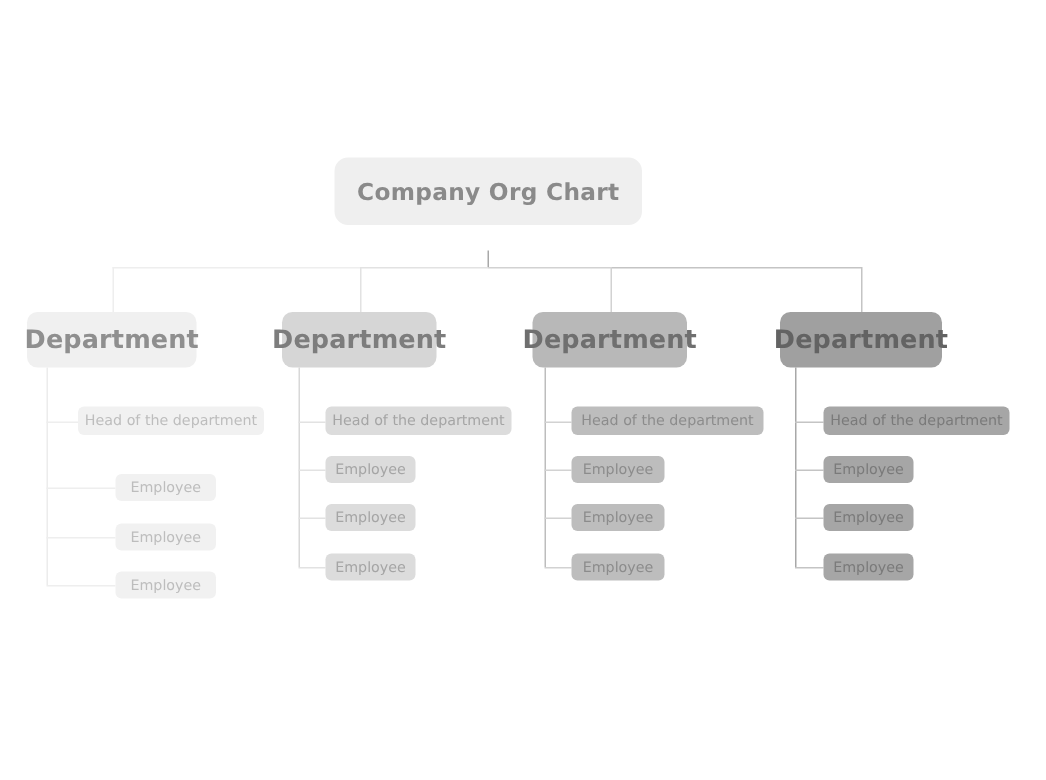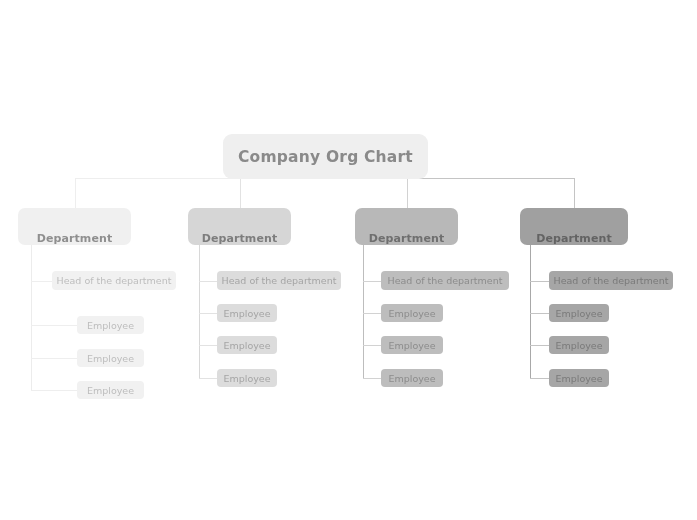--- a/index.html
+++ b/index.html
@@ -31,45 +31,44 @@
     z-index: 5;
   }
   .node-root {
     border-radius: 9px;
     font-size: 15.5px;
     font-weight: bold;
     letter-spacing: 0.2px;
   }
   .node-dept {
     border-radius: 7px;
-    font-size: 11px;
+    font-size: 17px;
     font-weight: bold;
     letter-spacing: 0.1px;
-    align-items: flex-end;
   }
   .node-head {
     border-radius: 4px;
     font-size: 9.5px;
     font-weight: normal;
   }
   .node-emp {
     border-radius: 4px;
     font-size: 9.5px;
     font-weight: normal;
   }
   .conn {
     position: absolute;
     z-index: 1;
   }
 </style>
 </head>
 <body>
 
 <div id="canvas">
-    <div class="node node-root" style="left: 223px; top: 134px; width: 205px; height: 45px; background: rgb(239, 239, 239); color: rgb(138, 138, 138);">
+    <div class="node node-root" style="left: 223px; top: 105px; width: 205px; height: 45px; background: rgb(239, 239, 239); color: rgb(138, 138, 138);">
       <span>Company Org Chart</span>
     </div>
     <div class="conn" style="left: 325px; top: 167px; width: 1px; height: 11px; background: rgb(168, 168, 168);"></div>
     <div class="conn" style="left: 74.5px; top: 178px; width: 165px; height: 1px; background: rgb(238, 238, 238);"></div>
     <div class="conn" style="left: 239.5px; top: 178px; width: 85.5px; height: 1px; background: rgb(226, 226, 226);"></div>
     <div class="conn" style="left: 325px; top: 178px; width: 81.5px; height: 1px; background: rgb(210, 210, 210);"></div>
     <div class="conn" style="left: 406.5px; top: 178px; width: 167.5px; height: 1px; background: rgb(196, 196, 196);"></div>
     <div class="conn" style="left: 74.5px; top: 178px; width: 1px; height: 30px; background: rgb(238, 238, 238);"></div>
     <div class="node node-dept" style="left: 18px; top: 208px; width: 113px; height: 37px; background: rgb(240, 240, 240); color: rgb(143, 143, 143);">
       <span>Department</span>

